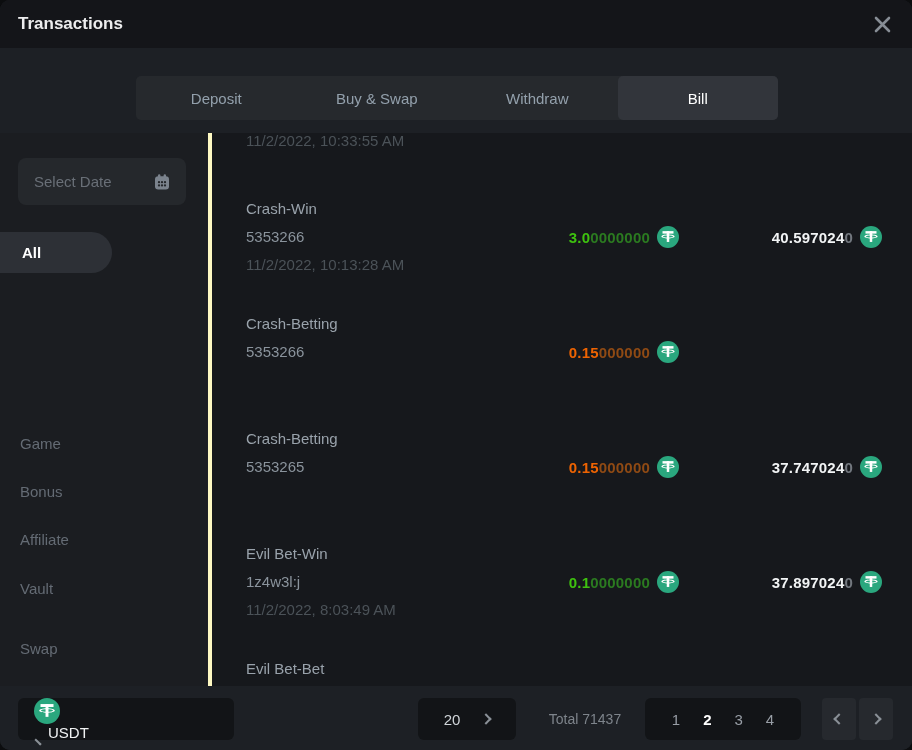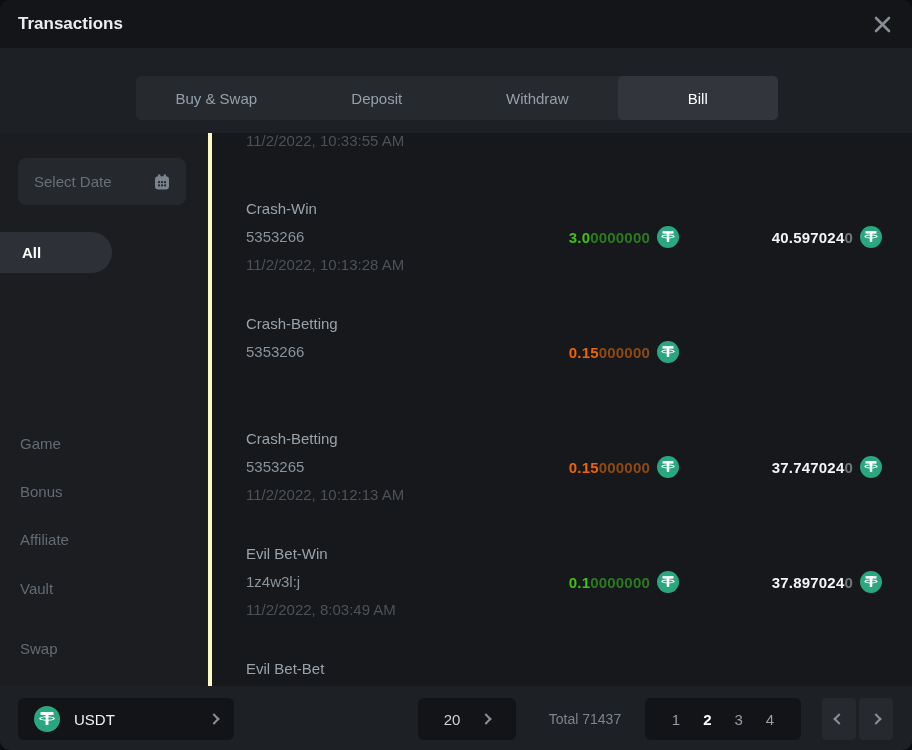--- a/index.html
+++ b/index.html
@@ -37,21 +37,21 @@
   .money .num { font-size:15px; font-weight:bold; letter-spacing:0.2px; }
   .amt { right:233px; }
   .bal { right:30px; }
   .green-main { color:#3ec10f; } .green-dim { color:#2b7a20; }
   .orange-main { color:#ed6302; } .orange-dim { color:#8f4a14;margin-top:30px; }
   .bal-main { color:#f2f4f5; } .bal-dim { color:#72777e; }
   .coin { width:22px; height:22px; flex:0 0 22px; }
 
   
   .ftr { position:absolute; left:0; bottom:0; width:912px; height:64px; background:#1d2025; }
-  .usdt-btn { position:absolute; left:18px; top:12px; width:216px; height:42px; background:#121417; border-radius:6px; display:flex; align-items:center; padding:0 16px; cursor:pointer; }
+  .usdt-btn { position:absolute; left:18px; top:12px; width:216px; height:42px; background:#121417; border-radius:6px; display:flex; padding:0 16px; cursor:pointer;flex-direction:column; }
   .usdt-btn .coin { width:26px; height:26px; flex:0 0 26px; }
   .usdt-label { color:#f0f2f3; font-size:15px; margin-left:14px; flex:1; }
   .size-btn { position:absolute; left:418px; top:12px; width:98px; height:42px; background:#121417; border-radius:6px; display:flex; align-items:center; justify-content:center; gap:22px; cursor:pointer; }
   .size-val { color:#cfd4d8; font-size:15px; }
   .total { position:absolute; left:530px; top:12px; width:110px; height:42px; display:flex; align-items:center; justify-content:center; color:#7e848b; font-size:14px; }
   .pager { position:absolute; left:645px; top:12px; width:156px; height:42px; background:#121417; border-radius:6px; display:flex; align-items:center; justify-content:center; gap:23px; }
   .page-num { color:#989ea6; font-size:15px; cursor:pointer; }
   .page-num.active { color:#ffffff; font-weight:bold; }
   .nav-btn { position:absolute; top:12px; width:34px; height:42px; background:#26292e; border-radius:4px; display:flex; align-items:center; justify-content:center; cursor:pointer; }
   .nav-prev { left:822px; } .nav-next { left:859px; }
@@ -83,24 +83,24 @@
     <div class="hdr-title">Transactions</div>
     <div class="close-btn">
       <svg width="17" height="17" viewBox="0 0 17 17">
         <path d="M2 2 L15 15 M15 2 L2 15" stroke="#878d95" stroke-width="2.6" stroke-linecap="round"></path>
       </svg>
     </div>
   </div>
 
   <div class="tabbar">
     <div class="tab">
+        <span>Deposit</span>
+      </div>
+    <div class="tab">
         <span>Buy &amp; Swap</span>
-      </div>
-    <div class="tab">
-        <span>Deposit</span>
       </div>
     <div class="tab">
         <span>Withdraw</span>
       </div>
     <div class="tab active">
         <span>Bill</span>
       </div>
   </div>
 
   <div class="sidebar">
@@ -161,21 +161,20 @@
         <span class="num"><span class="orange-main">0.15</span><span class="orange-dim">000000</span></span>
         <svg class="coin" viewBox="0 0 24 24">
             <use href="#tether-glyph"></use>
           </svg>
       </div>
     </div>
 
     <div class="row">
       <div class="rline r-title">Crash-Betting</div>
       <div class="rline r-id">5353265</div>
-      <div class="rline r-time">11/2/2022, 10:12:13 AM</div>
       <div class="money amt">
         <span class="num"><span class="orange-main">0.15</span><span class="orange-dim">000000</span></span>
         <svg class="coin" viewBox="0 0 24 24">
             <use href="#tether-glyph"></use>
           </svg>
       </div>
       <div class="money bal">
         <span class="num"><span class="bal-main">37.747024</span><span class="bal-dim">0</span></span>
         <svg class="coin" viewBox="0 0 24 24">
             <use href="#tether-glyph"></use>

